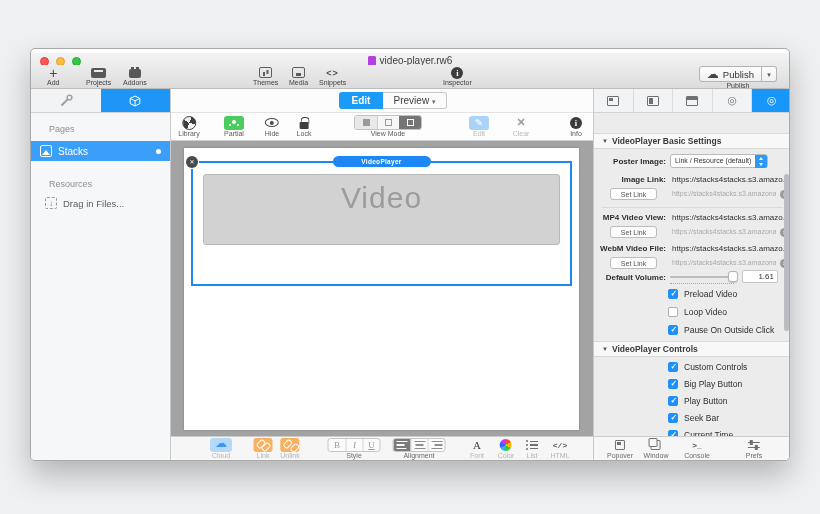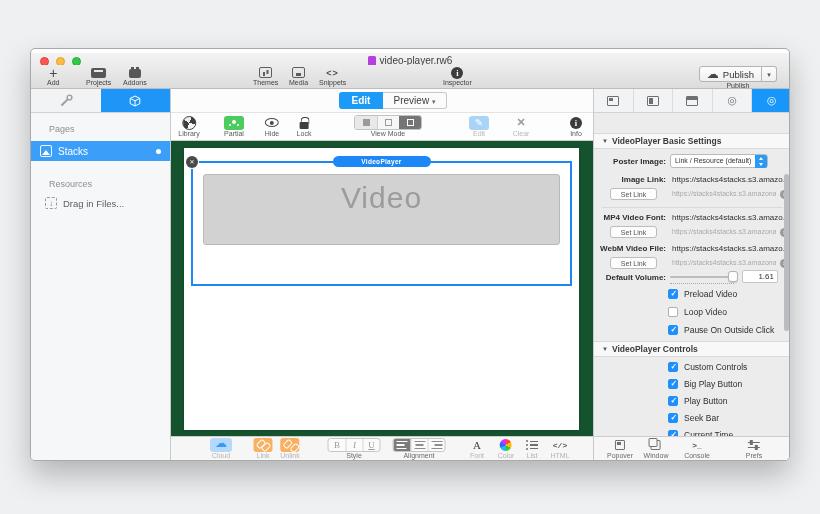--- a/index.html
+++ b/index.html
@@ -83,21 +83,21 @@
   .lock-ico::before { content:""; position:absolute; left:1px; top:-5px; width:7px; height:6px; border:1.4px solid #3f3f3f; border-bottom:none; border-radius:4px 4px 0 0; }
   .vm-group { display:flex; border:1px solid #c2c2c2; border-radius:3px; overflow:hidden; height:15px; }
   .vm-cell { width:22px; display:flex; align-items:center; justify-content:center; }
   .vm-cell.c1 { background:#e9e9e9; } .vm-cell.c1 i { width:7px; height:7px; background:#9b9b9b; }
   .vm-cell.c2 { background:#f6f6f6; border-left:1px solid #cfcfcf; } .vm-cell.c2 i { width:7px; height:7px; border:1.4px solid #9b9b9b; }
   .vm-cell.c3 { background:#757575; } .vm-cell.c3 i { width:7px; height:7px; border:1.4px solid #fff; }
   .editpencil-ico { width:20px; height:14px; background:#a9d4f8; border-radius:3px; color:#fff; font-size:10px; text-align:center; line-height:14px; }
   .xclear-glyph { font-size:11px; color:#9d9d9d; font-weight:bold; }
 
   
-  .canvas { position:relative; height:245px; background:#14532d; flex:1; }
+  .canvas { position:relative; height:245px; background:#a3a3a3; flex:1; }
   .whitepage { position:absolute; left:13px; top:7px; width:395px; height:282px; background:#fff; box-shadow:0 0 2px rgba(0,0,0,.25); }
   .stack-sel { position:absolute; left:7px; top:13px; width:381px; height:125px; border:2px solid #1d87f5; background:#fff; }
   .stack-pill { position:absolute; left:50%; top:-7px; transform:translateX(-50%); width:98px; height:11px; background:#1d87f5;
                 border-radius:6px; color:#fff; font-size:6.5px; font-weight:bold; text-align:center; line-height:11px; letter-spacing:.3px; }
   .stack-close { position:absolute; left:-7px; top:-7px; width:12px; height:12px; border-radius:50%; background:#4a4a4a;
                  color:#fff; font-size:6px; text-align:center; line-height:12px; box-shadow:0 0 0 1px #fff; }
   .vid-ph { position:absolute; left:10px; top:11px; right:10px; height:71px; background:#d2d2d2; border:1px solid #b9b9b9; border-radius:3px; text-align:center; }
   .vid-title { margin-top:6px; font-size:30px; font-weight:300; color:#9c9c9c; letter-spacing:1px; }
   .vid-note { font-size:12px; color:#fdfdfd; margin-top:-2px; }
   .ctrlbar { position:absolute; left:3px; right:3px; top:89px; height:33px; background:#404040; border-radius:2px; }
@@ -397,21 +397,21 @@
         </div>
 
         <div class="ilabel" style="top:62px">Image Link:</div>
         <div class="ivalue" style="top:62px">https://stacks4stacks.s3.amazo...</div>
         <div class="setlink-btn" style="top:75px">Set Link</div>
         <div class="linkfield" style="top:77px">https://stacks4stacks.s3.amazona...</div>
         <div class="clear-dot" style="top:77px">✕</div>
 
         <div class="divider" style="top:94px"></div>
 
-        <div class="ilabel" style="top:100px">MP4 Video Font:</div>
+        <div class="ilabel" style="top:100px">MP4 Video View:</div>
         <div class="ivalue" style="top:100px">https://stacks4stacks.s3.amazo...</div>
         <div class="setlink-btn" style="top:113px">Set Link</div>
         <div class="linkfield" style="top:115px">https://stacks4stacks.s3.amazona...</div>
         <div class="clear-dot" style="top:115px">✕</div>
 
         <div class="ilabel" style="top:131px">WebM Video File:</div>
         <div class="ivalue" style="top:131px">https://stacks4stacks.s3.amazo...</div>
         <div class="setlink-btn" style="top:144px">Set Link</div>
         <div class="linkfield" style="top:146px">https://stacks4stacks.s3.amazona...</div>
         <div class="clear-dot" style="top:146px">✕</div>

